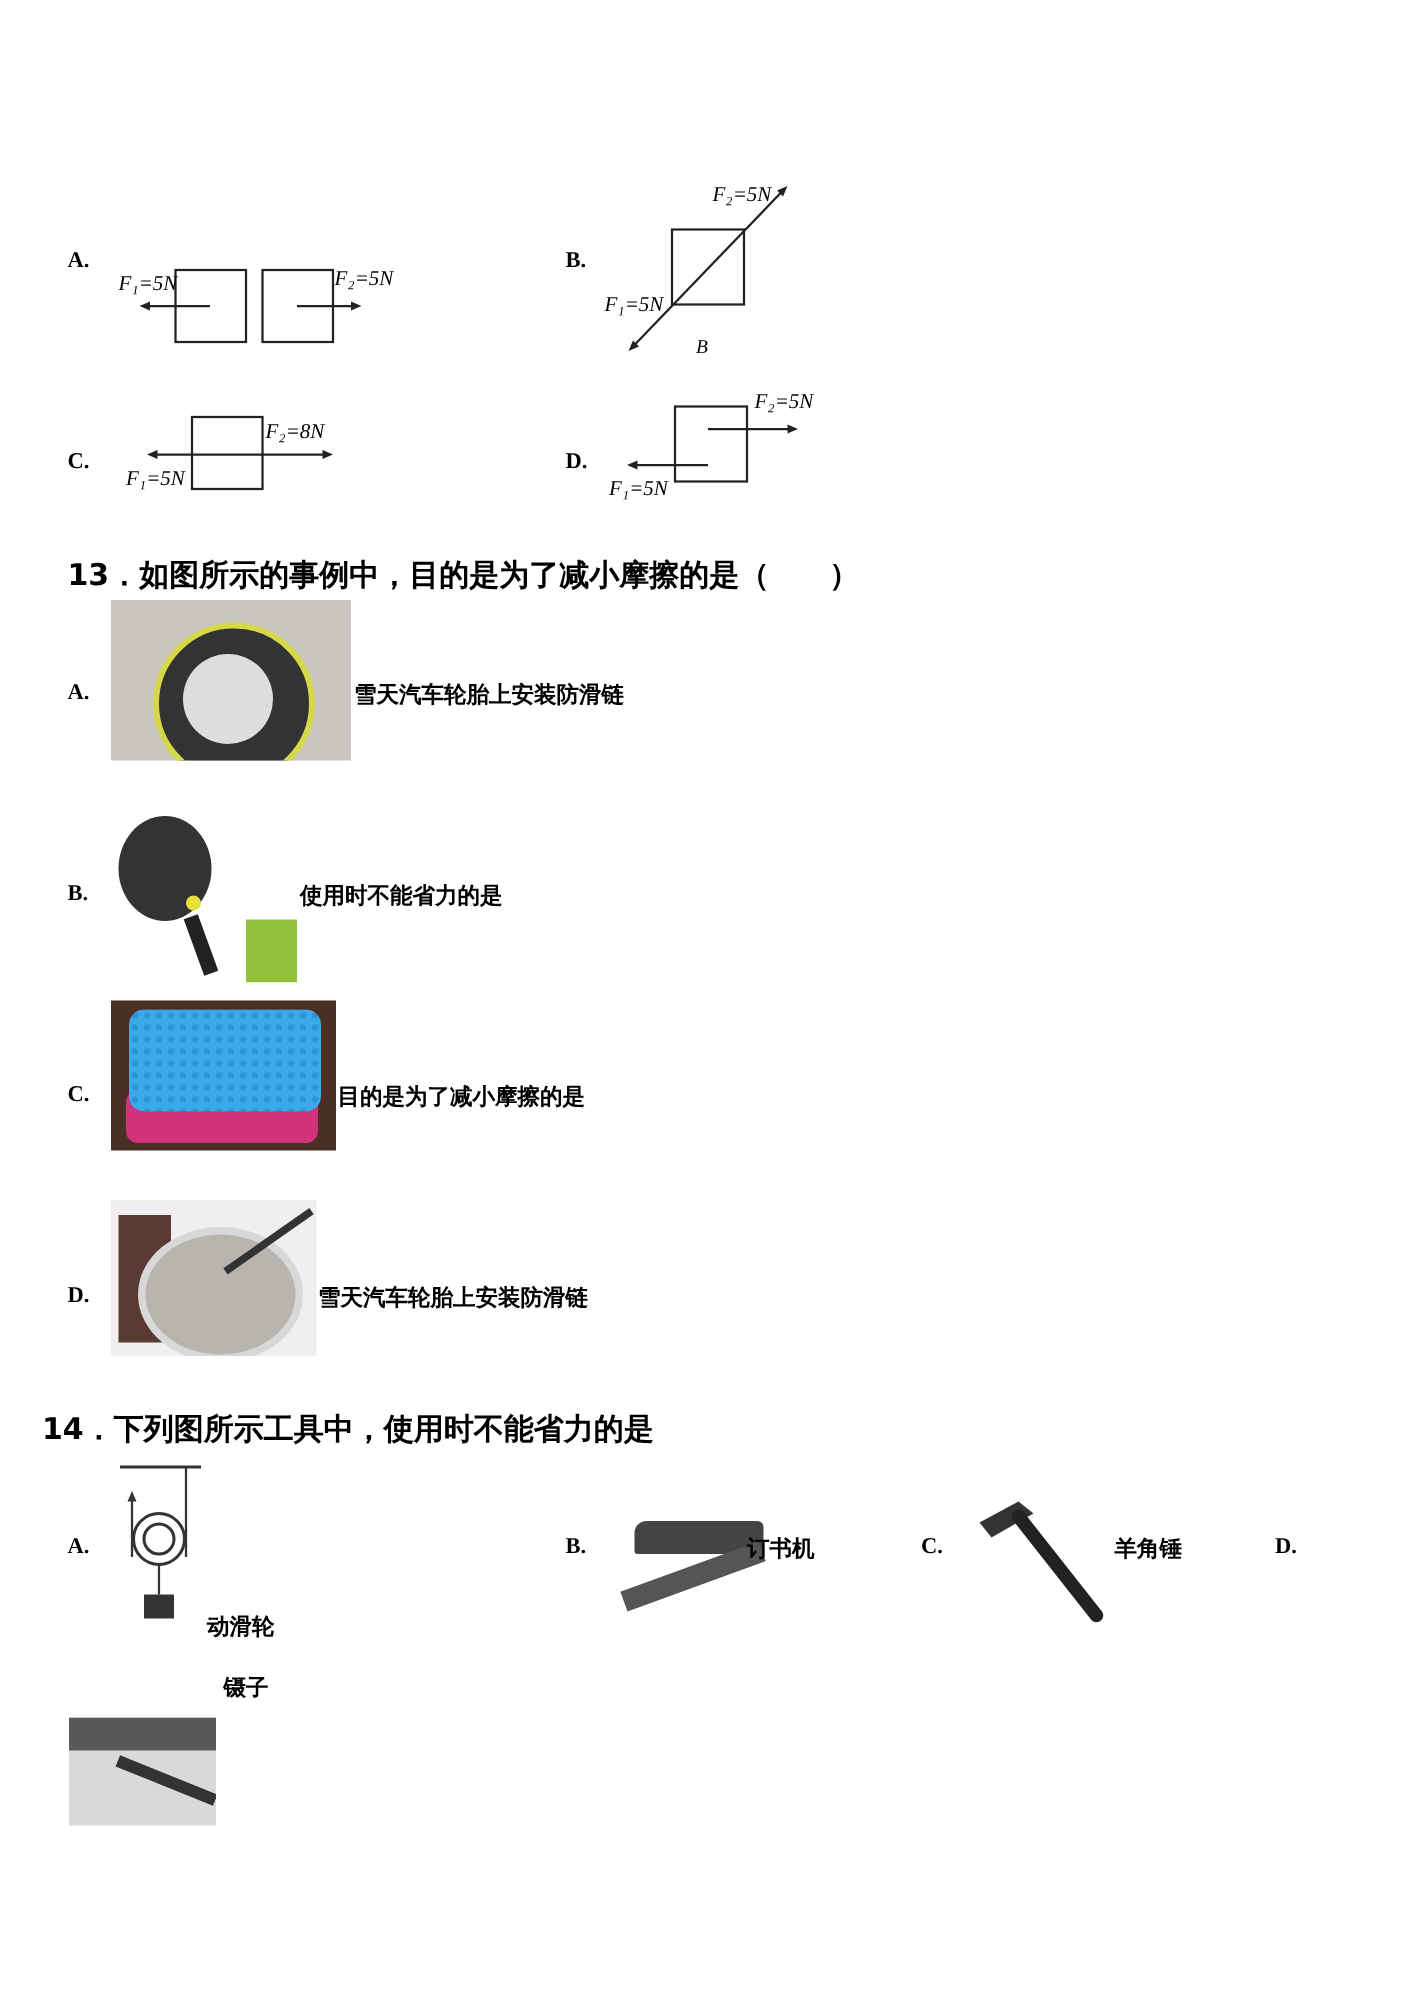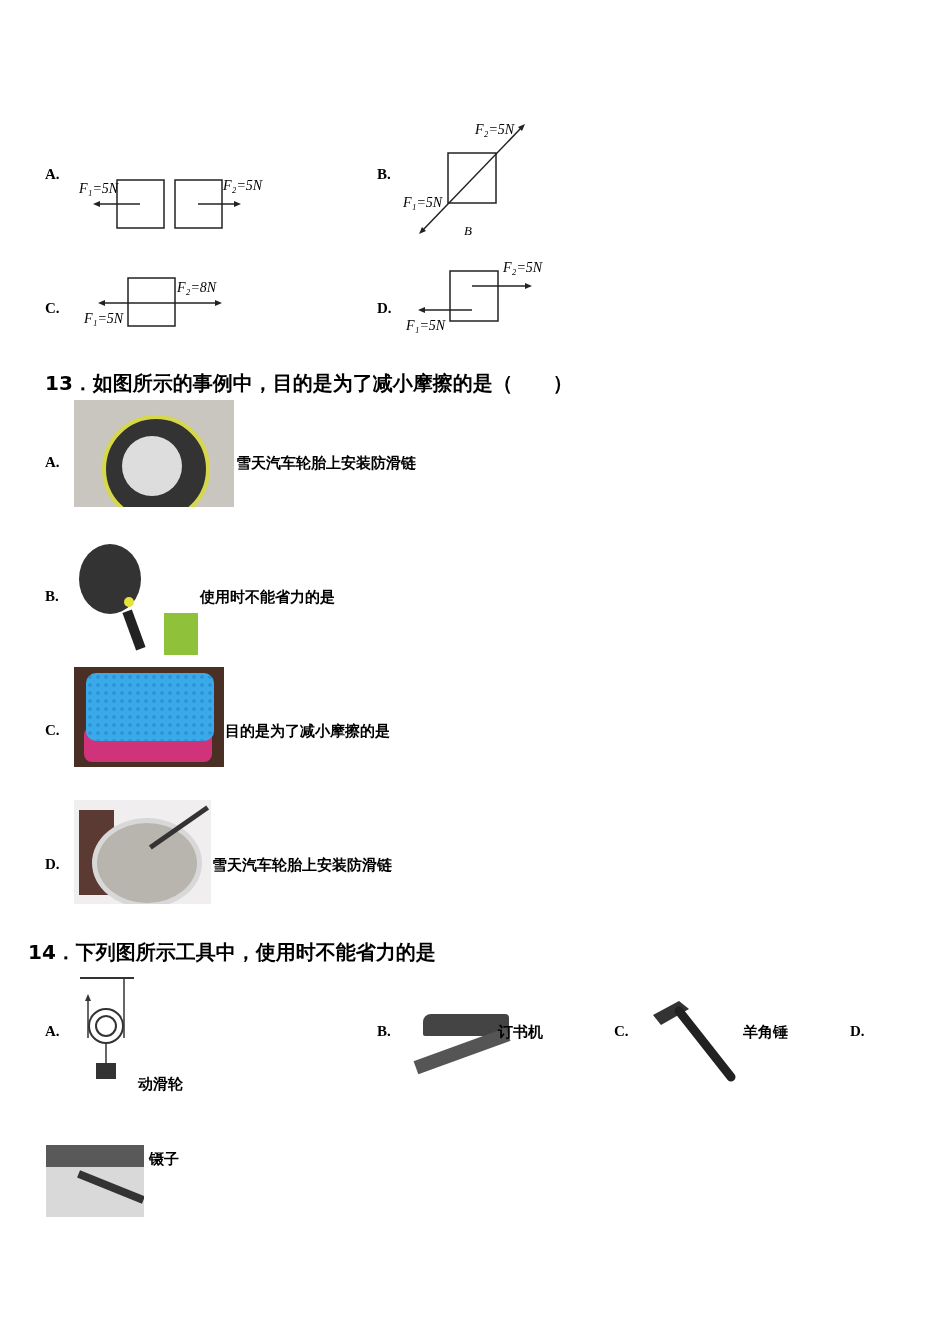--- a/index.html
+++ b/index.html
@@ -119,13 +119,13 @@
   <path d="M8,18 L34,4 L44,12 L16,28 Z" fill="#333"></path>
   <line x1="34" y1="14" x2="86" y2="80" stroke="#222" stroke-width="9" stroke-linecap="round"></line>
 </svg>
 <span class="abs txt" style="left:743px;top:1023px">羊角锤</span>
 
 <span class="abs opt" style="left:850px;top:1023px">D.</span>
 <div class="img" style="left:46px;top:1145px;width:98px;height:72px;background:#d9d9d9">
   <div style="position:absolute;left:0;top:0;width:98px;height:22px;background:#222;opacity:.7"></div>
   <div style="position:absolute;left:30px;top:38px;width:70px;height:8px;background:#333;transform:rotate(22deg)"></div>
 </div>
-<span class="abs txt" style="left:149px;top:1150px">镊子</span>
+<span class="abs txt" style="left:149px;top:1116px">镊子</span>
 
 </body></html>

